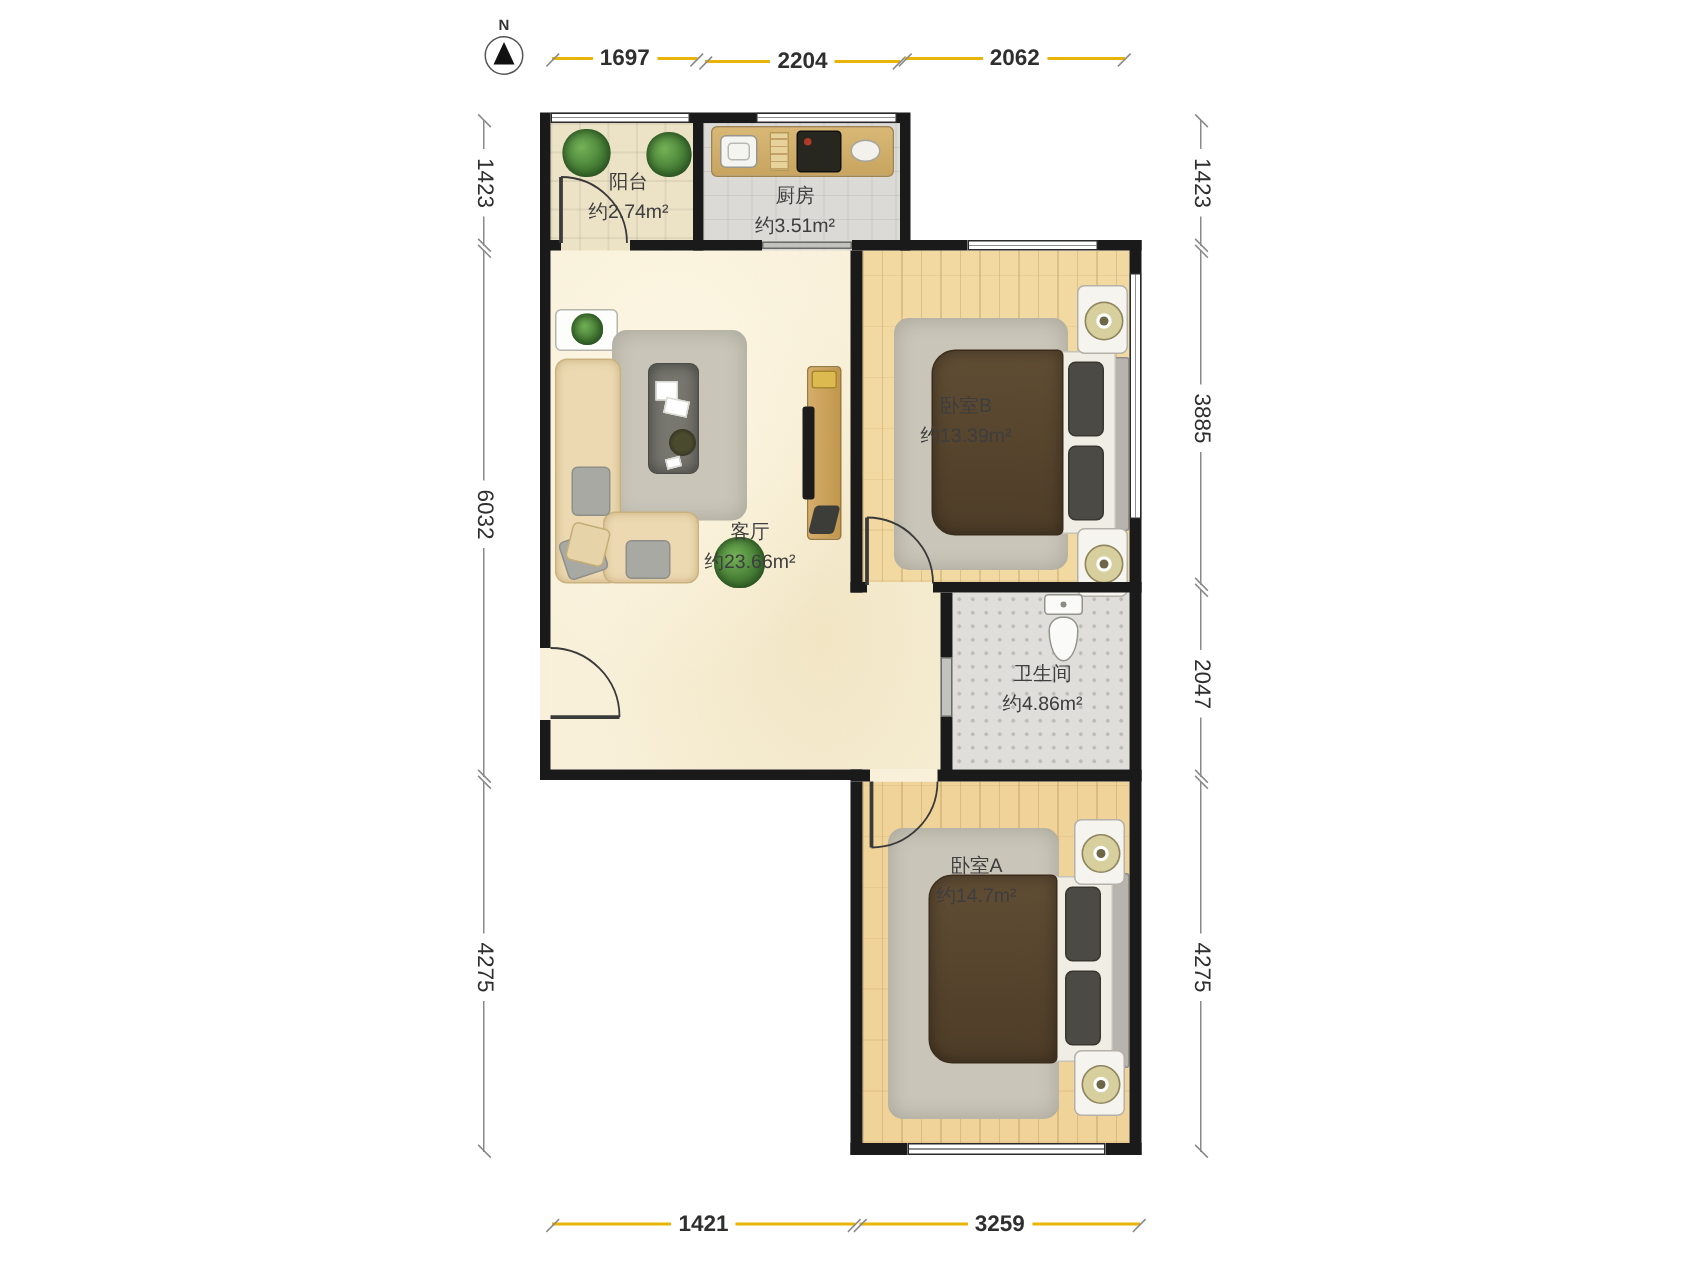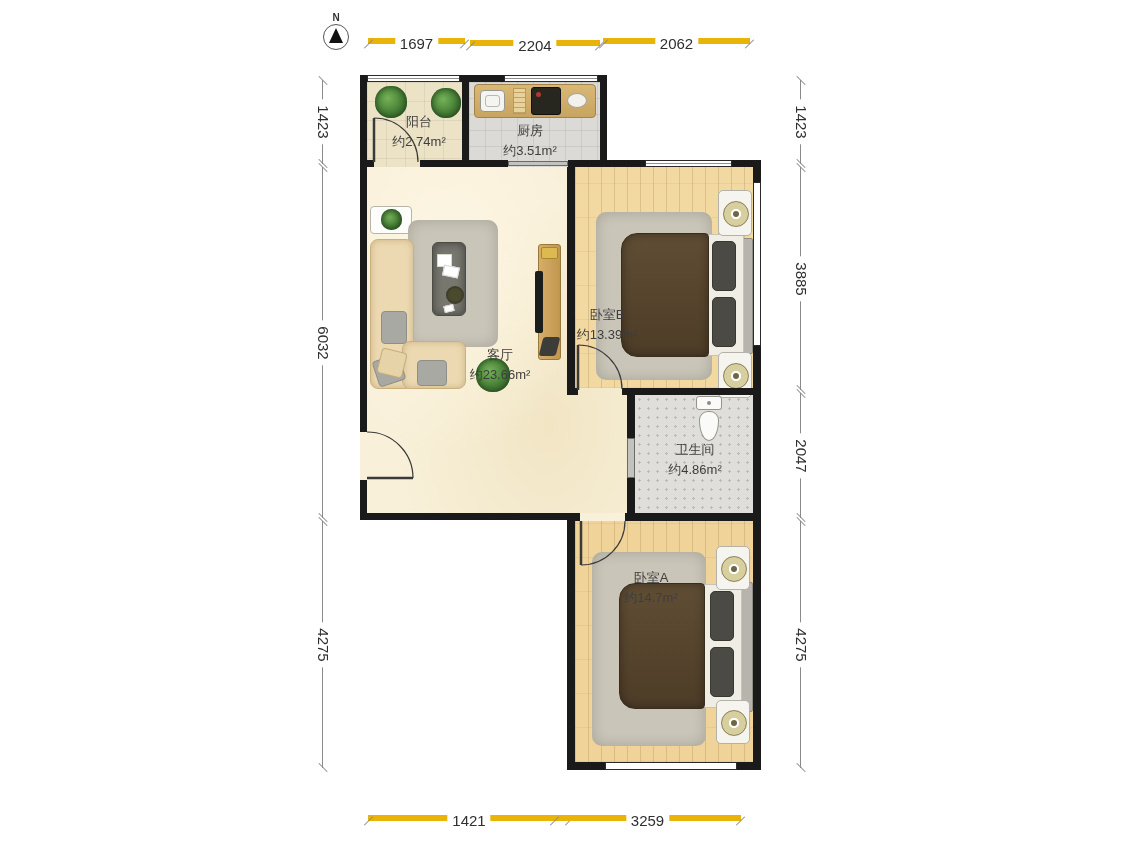--- a/index.html
+++ b/index.html
@@ -50,21 +50,21 @@
   .lamp{position:absolute;border-radius:50%;background:radial-gradient(#ffffff 0 28%,#d8cf9e 32% 68%,#b0a468 72% 100%);border:1px solid #8f8660;}
   .lamp::after{content:"";position:absolute;inset:36%;border-radius:50%;background:#6d6747;}
   .toilet-tank{background:#fafaf8;border:1px solid #94948c;border-radius:3px;}
   .toilet-tank::after{content:"";position:absolute;left:50%;top:50%;width:4px;height:4px;margin:-2px;border-radius:50%;background:#8c8c84;}
   .toilet-bowl{background:#fafaf8;border:1px solid #94948c;border-radius:45% 45% 50% 50%/30% 30% 68% 68%;}
   
   .room-label{position:absolute;transform:translate(-50%,-50%);text-align:center;color:#3e3e3e;
               font-size:13px;line-height:1.5;white-space:nowrap;z-index:30;}
   
   .dim{position:absolute;color:#2f2f2f;font-size:15px;z-index:20;}
-  .dim-h{height:0;border-top:6px solid #eab308;}
+  .dim-h{height:0;border-top:2px solid #eab308;font-weight:bold;}
   .dim-h::before,.dim-h::after{content:"";position:absolute;top:-6px;width:1px;height:12px;background:#8a8a8a;transform:rotate(45deg);}
   .dim-h::before{left:0;}
   .dim-h::after{right:0;}
   .dim-h .dim-label{position:absolute;left:50%;top:0;transform:translate(-50%,-55%);background:#fff;padding:0 5px;}
   .dim-v{width:0;border-left:1px solid #8a8a8a;}
   .dim-v::before,.dim-v::after{content:"";position:absolute;left:-6px;width:12px;height:1px;background:#8a8a8a;transform:rotate(45deg);}
   .dim-v::before{top:0;}
   .dim-v::after{bottom:0;}
   .dim-v .dim-label{position:absolute;top:50%;left:0;transform:translate(-50%,-50%) rotate(90deg);background:#fff;padding:0 6px;white-space:nowrap;}
   
@@ -201,21 +201,21 @@
     <div>约2.74m²</div>
   </div>
   <div class="room-label" style="left:530px;top:140px;">
     <div>厨房</div>
     <div>约3.51m²</div>
   </div>
   <div class="room-label" style="left:500px;top:364px;">
     <div>客厅</div>
     <div>约23.66m²</div>
   </div>
-  <div class="room-label" style="left:607px;top:280px;margin-top:44px;">
+  <div class="room-label" style="left:644px;top:280px;">
     <div>卧室B</div>
     <div>约13.39m²</div>
   </div>
   <div class="room-label" style="left:695px;top:459px;">
     <div>卫生间</div>
     <div>约4.86m²</div>
   </div>
   <div class="room-label" style="left:651px;top:587px;">
     <div>卧室A</div>
     <div>约14.7m²</div>
@@ -250,17 +250,17 @@
   <div class="dim dim-v" style="left:800px;top:393px;height:125px;">
     <span class="dim-label">2047</span>
   </div>
   <div class="dim dim-v" style="left:800px;top:521px;height:247px;">
     <span class="dim-label">4275</span>
   </div>
 
   <div class="dim dim-h" style="left:368px;top:815px;width:202px;">
     <span class="dim-label">1421</span>
   </div>
-  <div class="dim dim-h" style="left:554px;top:815px;width:187px;">
+  <div class="dim dim-h" style="left:573px;top:815px;width:187px;">
     <span class="dim-label">3259</span>
   </div>
 
 </div>
 
 </body></html>

